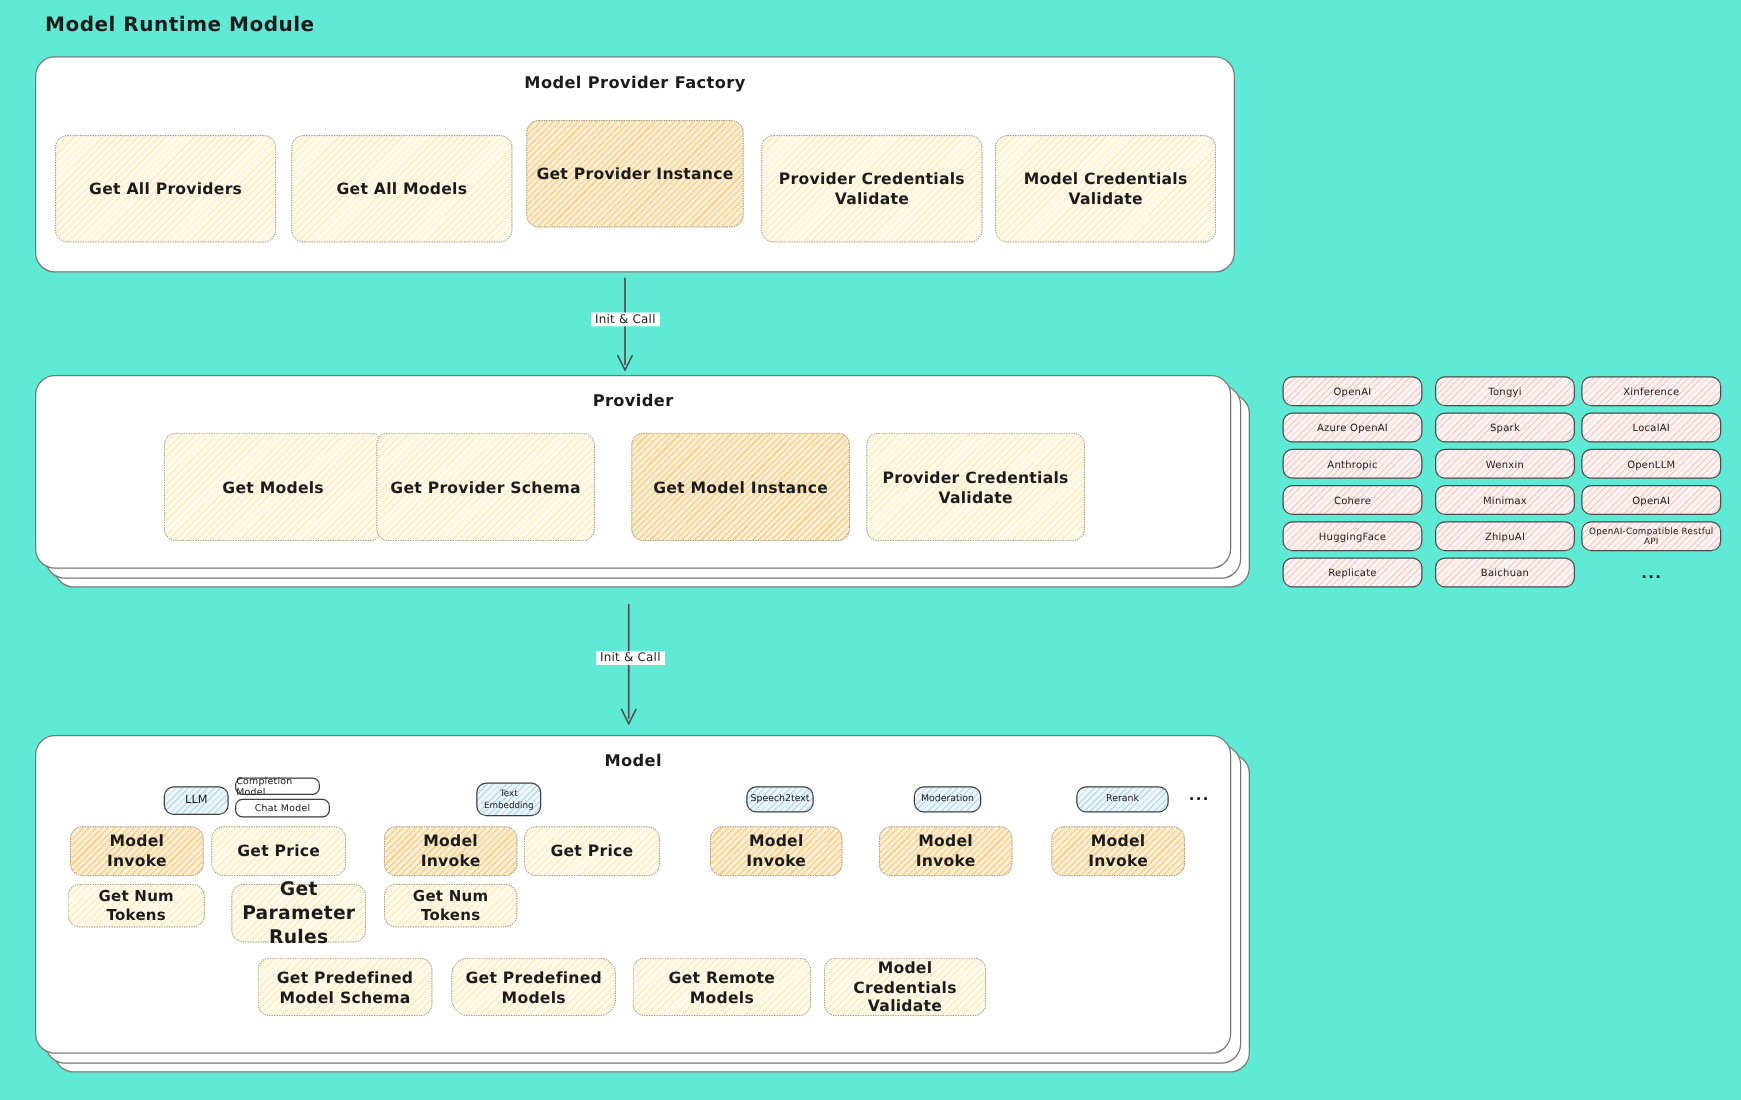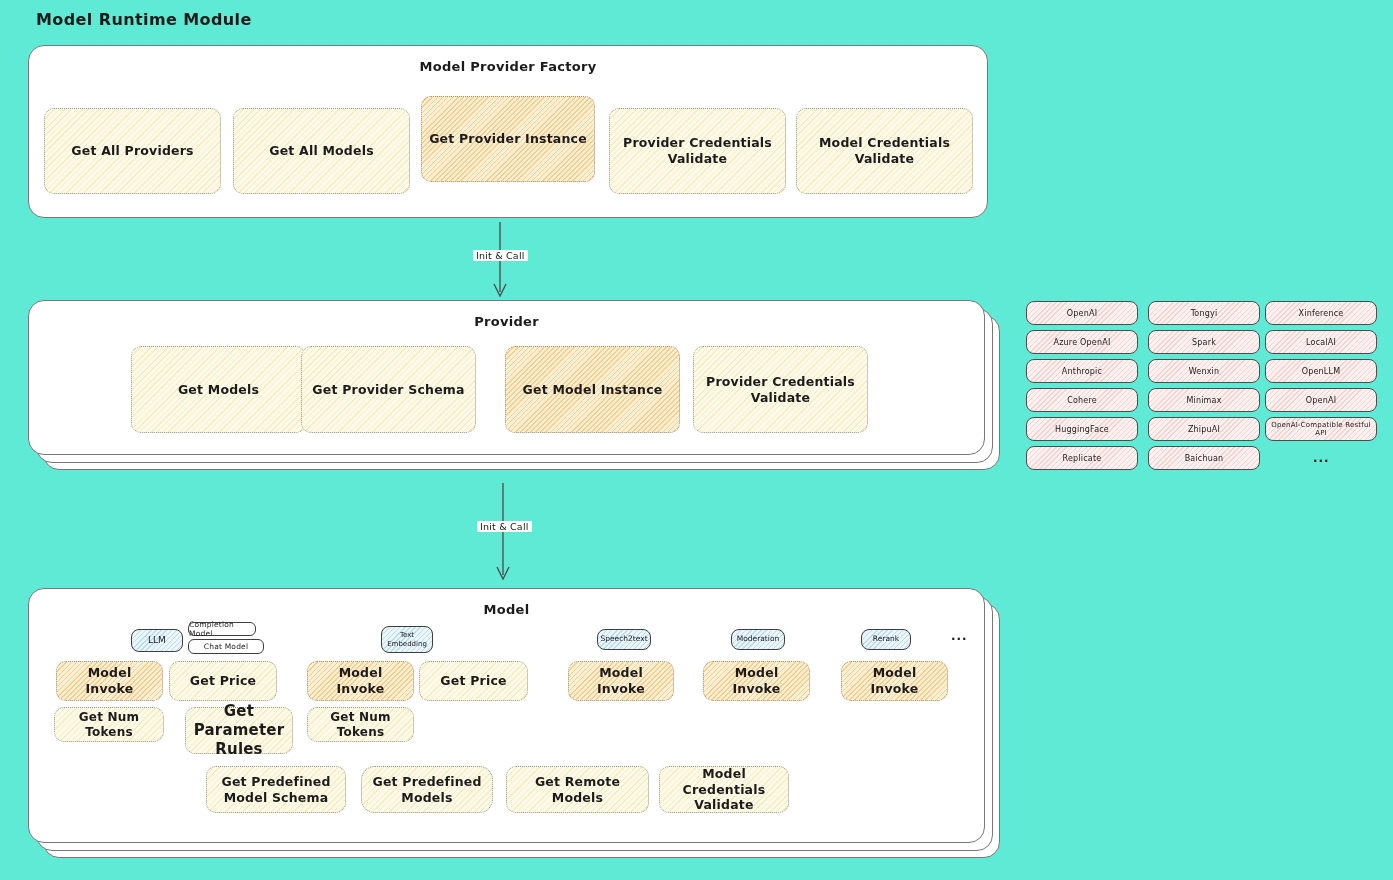--- a/index.html
+++ b/index.html
@@ -120,21 +120,21 @@
     <div class="layer s1"></div>
     <div class="panel">
       <div class="panel-title">Model</div>
 
       <div class="tab-blue" style="left:102px; top:40px; width:52px; height:23px; font-size:9px;">LLM</div>
       <div class="tab-mini" style="left:159px; top:33px; width:68px; height:14px;">Completion Model</div>
       <div class="tab-mini" style="left:159px; top:50px; width:76px; height:15px;">Chat Model</div>
       <div class="tab-blue" style="left:352px; top:37px; width:52px; height:27px; font-size:7px; padding:1px 6px;">Text Embedding</div>
       <div class="tab-blue" style="left:568px; top:40px; width:54px; height:21px; font-size:7.5px;">Speech2text</div>
       <div class="tab-blue" style="left:702px; top:40px; width:54px; height:21px; font-size:7.5px;">Moderation</div>
-      <div class="tab-blue" style="left:832px; top:40px; width:50px; height:21px; font-size:7.5px;">Rerank</div>
+      <div class="tab-blue" style="left:832px; top:40px; width:74px; height:21px; font-size:7.5px;">Rerank</div>
       <div class="tabs-more" style="left:922px; top:40px;">...</div>
 
       <div class="op-btn fill-orange" style="left:27px; top:72px; width:107px; height:40px;">Model Invoke</div>
       <div class="op-btn fill-yellow" style="left:140px; top:72px; width:108px; height:40px;">Get Price</div>
       <div class="op-btn fill-orange" style="left:278px; top:72px; width:107px; height:40px;">Model Invoke</div>
       <div class="op-btn fill-yellow" style="left:390px; top:72px; width:109px; height:40px;">Get Price</div>
       <div class="op-btn fill-orange" style="left:539px; top:72px; width:106px; height:40px;">Model Invoke</div>
       <div class="op-btn fill-orange" style="left:674px; top:72px; width:107px; height:40px;">Model Invoke</div>
       <div class="op-btn fill-orange" style="left:812px; top:72px; width:107px; height:40px;">Model Invoke</div>
 

